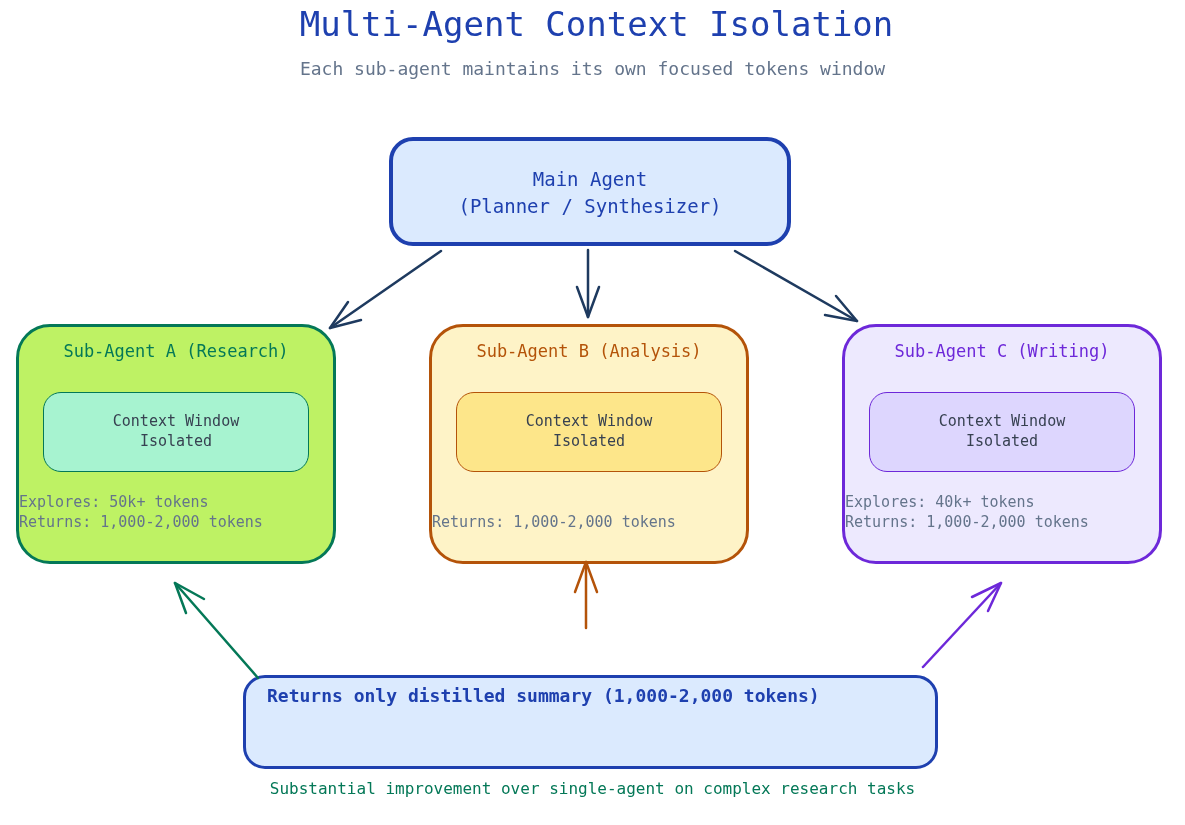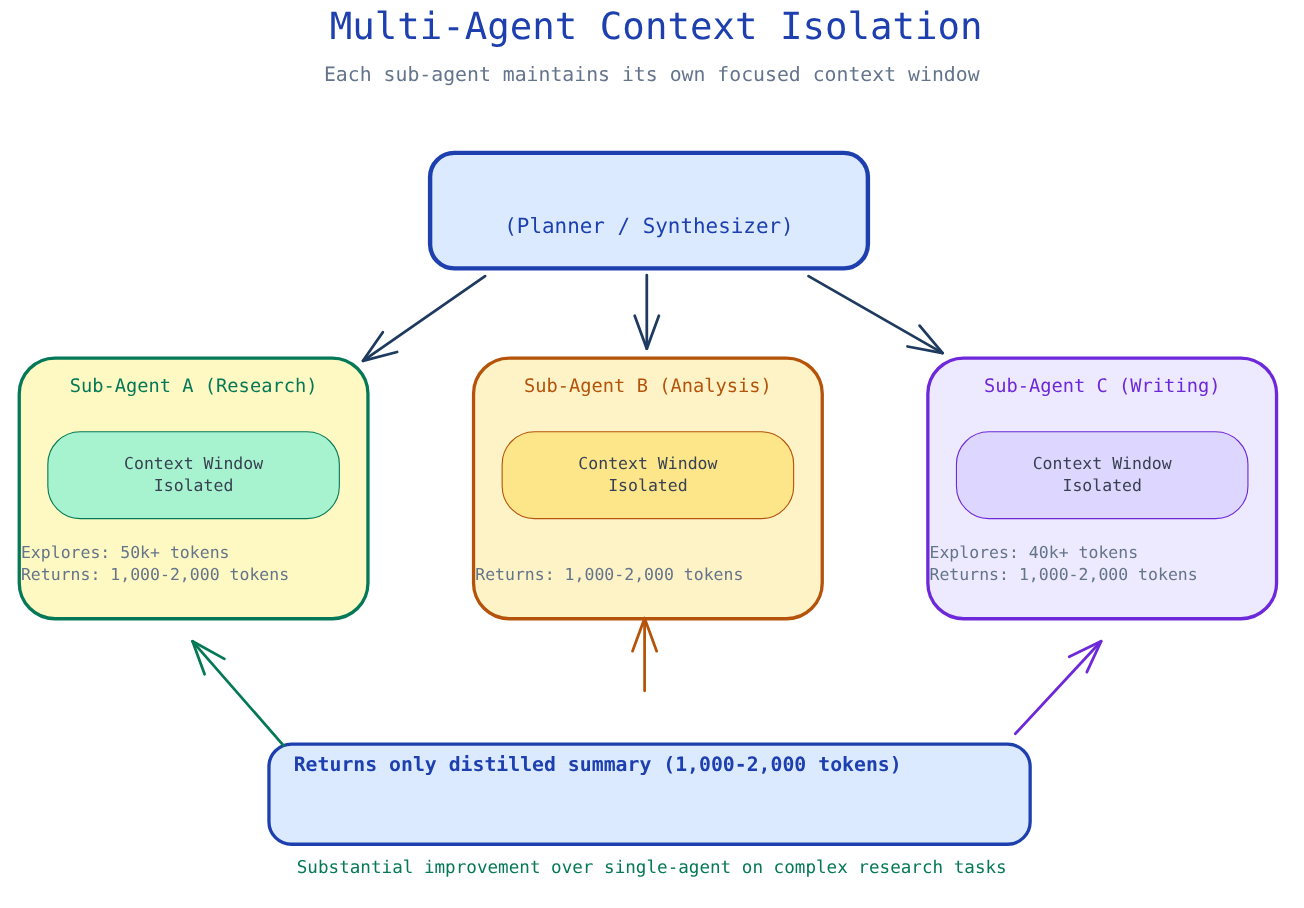--- a/index.html
+++ b/index.html
@@ -7,47 +7,48 @@
          font-family: "DejaVu Sans Mono", "Liberation Mono", monospace; }
   .abs { position: absolute; }
   .center { text-align: center; }
   #title { left: 4px; width: 1185px; top: 4px; font-size: 34px; color: #1e40af; font-weight: normal; letter-spacing: 0px; }
   #subtitle { left: 0; width: 1185px; top: 58px; font-size: 18px; color: #64748b; }
   #main-box { left: 389px; top: 137px; width: 394px; height: 101px; border: 4px solid #1e40af; border-radius: 24px;
               background: #dbeafe; box-sizing: content-box; }
   #main-box .t { position: absolute; left: 0; width: 100%; text-align: center; font-size: 19px; color: #1e40af; }
   .sub { top: 324px; width: 314px; height: 234px; border: 3px solid; border-radius: 34px; box-sizing: content-box; }
   .sub .head { position: absolute; left: 0; width: 100%; top: 14px; text-align: center; font-size: 17px; }
-  .sub .ctx { position: absolute; left: 24px; top: 65px; width: 264px; height: 78px; border: 1.5px solid; border-radius: 30px;
+  .sub .ctx { position: absolute; left: 24px; top: 65px; width: 264px; height: 78px; border: 1.5px solid; border-radius: 18px;
               box-sizing: content-box; }
   .sub .ctx .l { position: absolute; left: 0; width: 100%; text-align: center; font-size: 15px; color: #374151; }
   .sub .stat { position: absolute; left: 0; width: 100%; text-align: left; font-size: 15px; color: #64748b; }
-  #sub-a { left: 16px; border-color: #047857; background: #fef9c3; }
+  #sub-a { left: 16px; border-color: #047857; background: #bef264; }
   #sub-a .head { color: #047857; }
   #sub-a .ctx { border-color: #047857; background: #a7f3d0; }
   #sub-b { left: 429px; border-color: #b45309; background: #fef3c7; }
   #sub-b .head { color: #b45309; }
   #sub-b .ctx { border-color: #b45309; background: #fde68a; }
   #sub-c { left: 842px; border-color: #6d28d9; background: #ede9fe; }
   #sub-c .head { color: #6d28d9; }
   #sub-c .ctx { border-color: #6d28d9; background: #ddd6fe; }
   #summary-box { left: 243px; top: 675px; width: 689px; height: 88px; border: 3px solid #1e40af; border-radius: 22px;
                  background: #dbeafe; box-sizing: content-box; }
   #summary-box .s1 { position: absolute; left: 21px; top: 7px; font-size: 18px; color: #1e40af; white-space: pre; font-weight: bold; }
   #summary-box .s2 { position: absolute; left: 115px; top: 31px; font-size: 18px; color: #1e40af; white-space: pre; }
   #footer { left: 0; width: 1185px; top: 779px; font-size: 16px; color: #047857; }
   svg#arrows { position: absolute; left: 0; top: 0; width: 1185px; height: 825px; pointer-events: none; }
 </style>
 </head>
 <body>
 
 <div id="title" class="abs center">Multi-Agent Context Isolation</div>
-<div id="subtitle" class="abs center">Each sub-agent maintains its own focused context window</div>
+<div id="subtitle" class="abs center">Each sub-agent maintains its own focused tokens window</div>
 
 <div id="main-box" class="abs">
+  <div class="t" style="top:27px">Main Agent</div>
   <div class="t" style="top:54px">(Planner / Synthesizer)</div>
 </div>
 
 <div id="sub-a" class="abs sub">
   <div class="head">Sub-Agent A (Research)</div>
   <div class="ctx">
     <div class="l" style="top:19px">Context Window</div>
     <div class="l" style="top:39px">Isolated</div>
   </div>
   <div class="stat" style="top:166px">Explores: 50k+ tokens</div>

